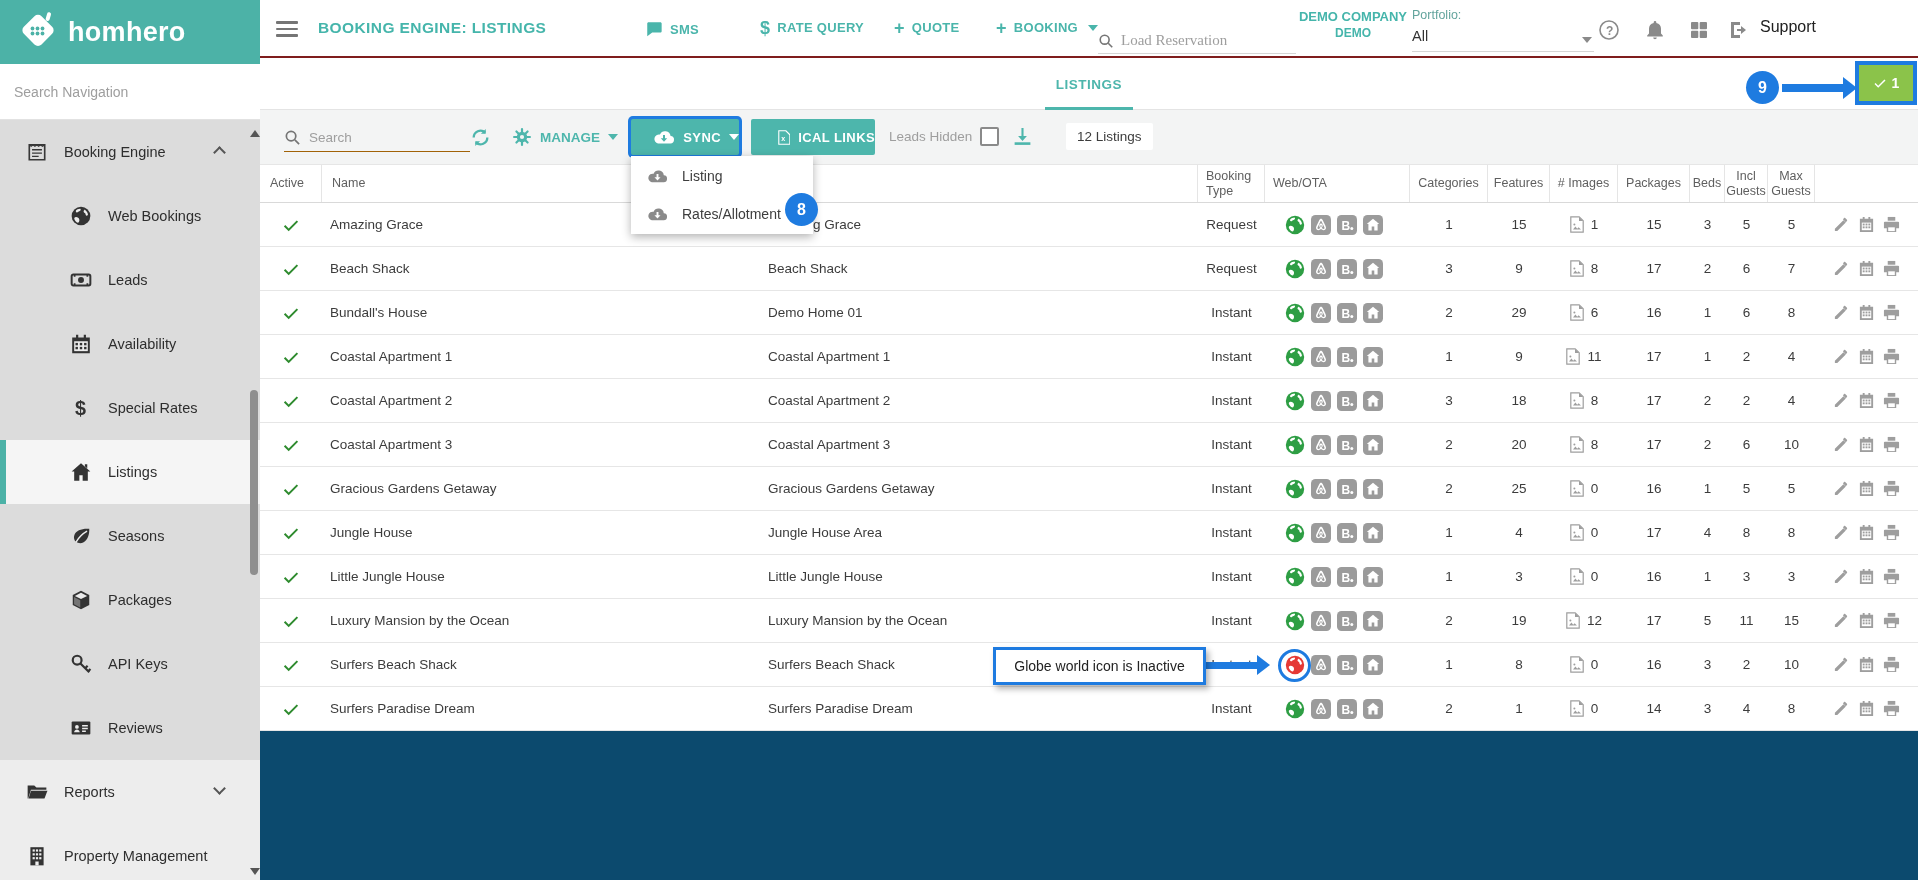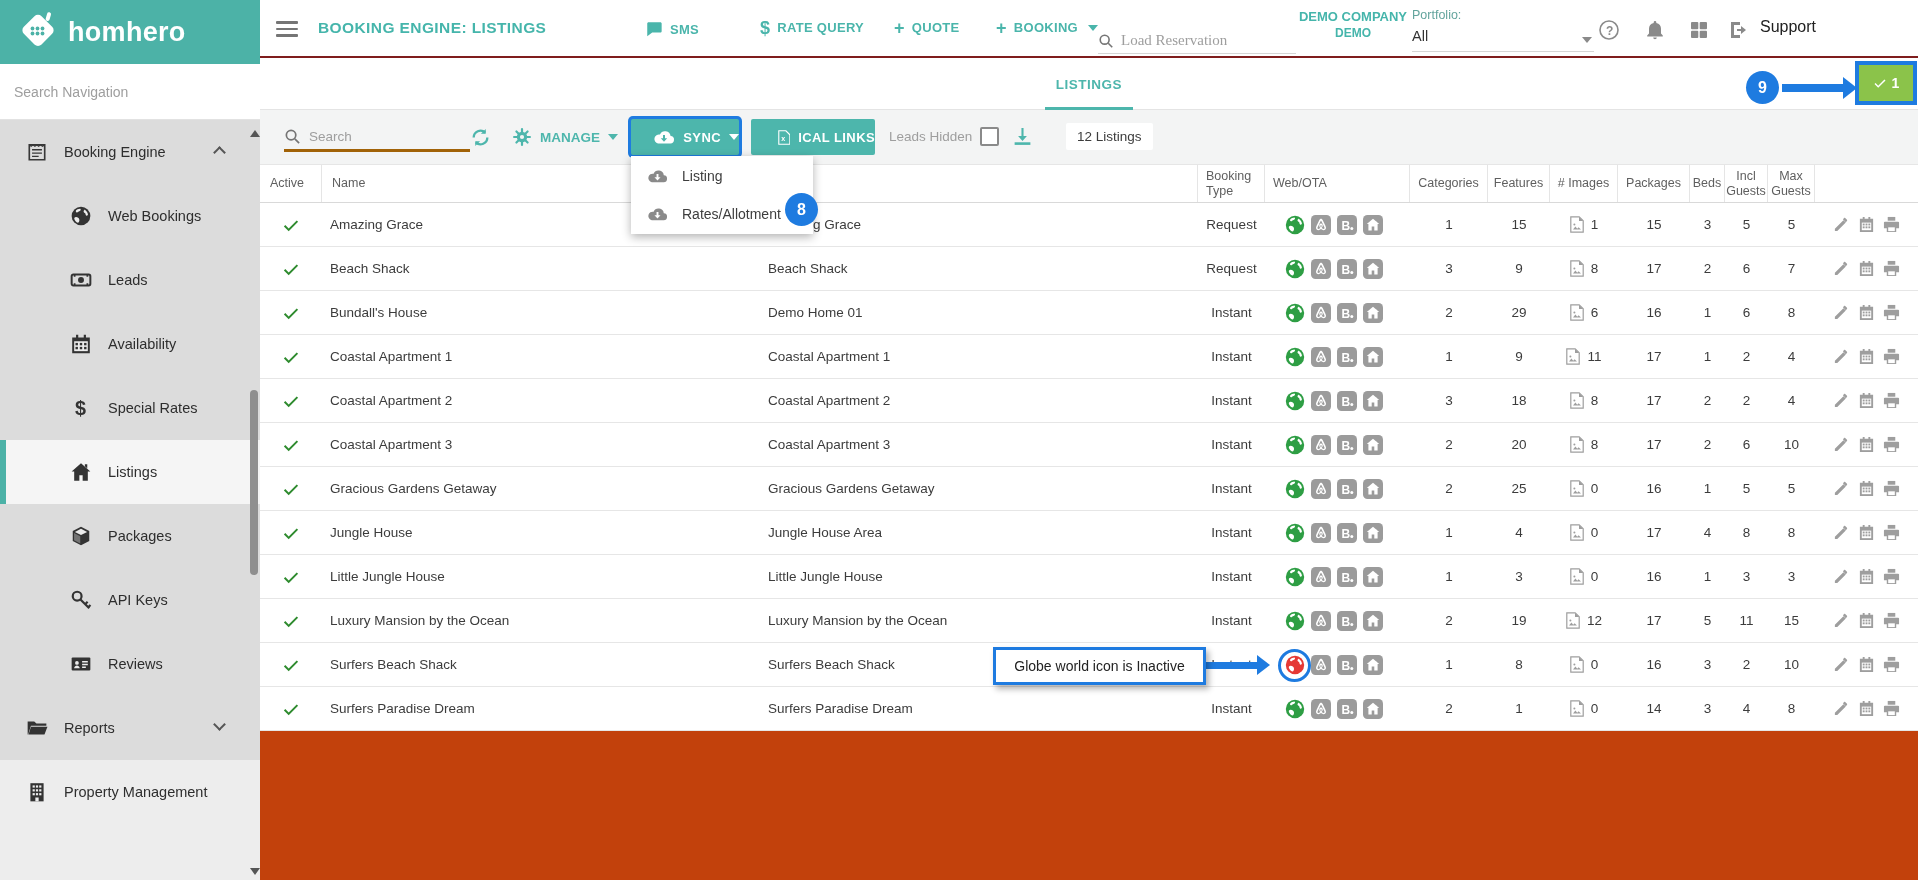--- a/index.html
+++ b/index.html
@@ -1,17 +1,17 @@
 <!DOCTYPE html>
 <html><head>
 <meta charset="utf-8">
 <style>
   * { margin:0; padding:0; box-sizing:border-box; }
   html,body { width:1918px; height:880px; font-family:"Liberation Sans",sans-serif; background:#fff; overflow:hidden; }
-  .app { position:relative; width:1918px; height:880px; background:#c2410c; overflow:hidden; }
+  .app { position:relative; width:1918px; height:880px; background:#0c4a6e; overflow:hidden; }
 
   
   .sidebar { position:absolute; left:0; top:0; width:260px; height:880px; background:#ededed; z-index:5; }
   .logo-band { position:absolute; left:0; top:0; width:260px; height:64px; background:#4cb2a7; display:flex; align-items:center; padding-left:16px; gap:8px; }
   .logo-band svg { width:44px; height:44px; }
   .logo-text { color:#fff; font-size:27px; font-weight:bold; letter-spacing:.3px; }
   .side-search { position:absolute; left:0; top:64px; width:260px; height:56px; background:#fff; border-bottom:1px solid #e2e2e2; }
   .side-search input { width:100%; height:100%; border:none; outline:none; background:transparent; padding-left:14px; font-size:14px; color:#424242; font-family:inherit; }
   .side-search input::placeholder { color:#9e9e9e; }
   .group-bg { position:absolute; left:0; top:120px; width:260px; height:640px; background:#dcdcdc; }
@@ -55,21 +55,21 @@
   .tb-icon svg { width:100%; height:100%; }
   .support { position:absolute; left:1500px; top:18px; font-size:16px; color:#212121; cursor:pointer; }
 
   
   .tabsbar { position:absolute; left:260px; top:58px; width:1658px; height:52px; background:#fff; border-bottom:1px solid #e4e4e4; }
   .tab { position:absolute; left:769px; top:0; width:120px; height:52px; display:flex; align-items:center; justify-content:center; color:#4db6ac; font-size:13.5px; font-weight:bold; letter-spacing:.5px; cursor:pointer; }
   .tab::after { content:""; position:absolute; left:16px; right:16px; bottom:0; height:3px; background:#4db6ac; }
 
   
   .toolbar { position:absolute; left:260px; top:110px; width:1658px; height:55px; background:#f3f4f4; border-bottom:1px solid #e6e6e6; }
-  .t-search { position:absolute; left:24px; top:14px; width:186px; height:28px; border-bottom:3px solid #a16207; display:flex; align-items:center; gap:8px; }
+  .t-search { position:absolute; left:24px; top:14px; width:186px; height:28px; border-bottom:1px solid #a16207; display:flex; align-items:center; gap:8px; }
   .t-search svg { width:17px; height:17px; flex:none; }
   .t-search input { border:none; outline:none; background:transparent; font-size:13.5px; color:#424242; width:150px; font-family:inherit; }
   .t-search input::placeholder { color:#9e9e9e; }
   .t-refresh { position:absolute; left:210px; top:17px; width:21px; height:21px; cursor:pointer; }
   .t-manage { position:absolute; left:252px; top:17px; display:flex; align-items:center; gap:8px; color:#4db6ac; font-size:13.5px; font-weight:bold; cursor:pointer; }
   .t-manage svg { width:20px; height:20px; }
   .t-manage .tri { width:0; height:0; border-left:5px solid transparent; border-right:5px solid transparent; border-top:6px solid #4db6ac; }
   .btn { position:absolute; top:9px; height:36px; background:#4db6ac; color:#fff; font-size:13px; font-weight:bold; letter-spacing:.4px; display:flex; align-items:center; justify-content:flex-end; gap:8px; border-radius:2px; cursor:pointer; }
   .btn svg { height:15px; }
   .btn-sync { left:371px; width:108px; box-shadow:0 0 0 3px #1e7be0; }
@@ -195,20 +195,27 @@
         </div>
         <div class="sitem child active">
           <span class="sicon"><svg viewBox="0 0 20 20" fill="#333">
               <path d="M10 2 1.5 9.5h2.3V18h4.7v-5h3v5h4.7V9.5h2.3z"></path>
               <path d="M13.5 3h2.2v3.8l-2.2-2z"></path>
             </svg></span>
           <span class="slabel">Listings</span>
         </div>
         <div class="sitem child">
           <span class="sicon"><svg viewBox="0 0 20 20">
+              <path fill="#333" d="M17.5 3.5C11 3 5.5 5 4 9c-1 2.6 0 5 1.5 6.3C7 16.6 9.8 17 12 16c4-1.8 5.8-7.5 5.5-12.5z"></path>
+              <path stroke="#ededed" stroke-width="1.3" fill="none" d="M5.5 15.5C8 11 12 7.5 15.5 5.5"></path>
+            </svg></span>
+          <span class="slabel">Seasons</span>
+        </div>
+        <div class="sitem child">
+          <span class="sicon"><svg viewBox="0 0 20 20">
               <path fill="#333" d="M10 1.5 2.5 5.5v9L10 18.5l7.5-4v-9z"></path>
               <path fill="#fff" d="M10 3.3l5.6 3L10 9.2 4.4 6.3z" opacity=".9"></path>
               <path fill="#ededed" d="M9.3 10.3v6.6l-5.6-3V7.3z" opacity=".35"></path>
             </svg></span>
           <span class="slabel">Packages</span>
         </div>
         <div class="sitem child">
           <span class="sicon"><svg viewBox="0 0 20 20" fill="none" stroke="#333" stroke-width="2">
               <circle cx="6.5" cy="6.5" r="4"></circle>
               <path d="M9.5 9.5l8 8M13.8 13.8l2.2-2.2M16.6 16.6l2-2"></path>

